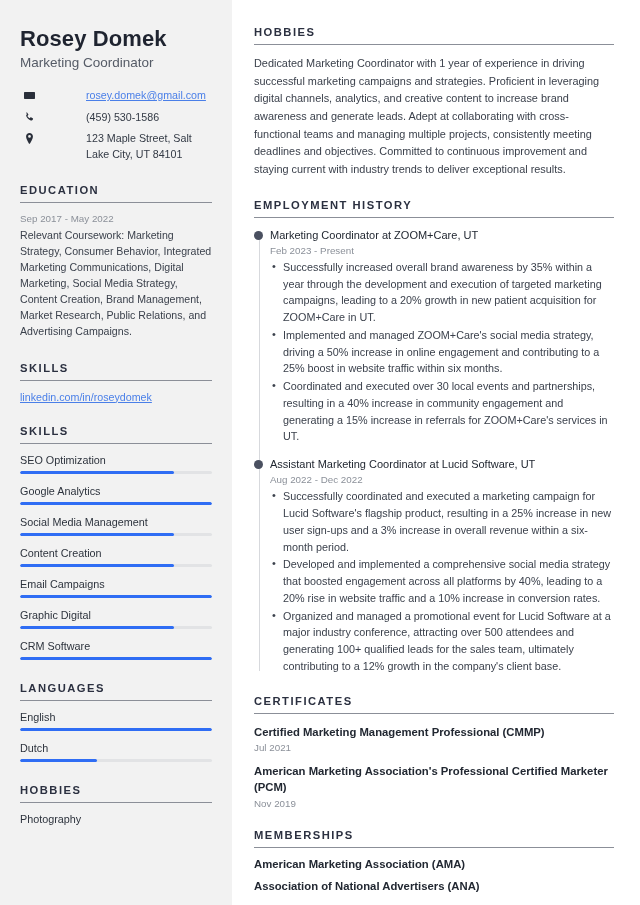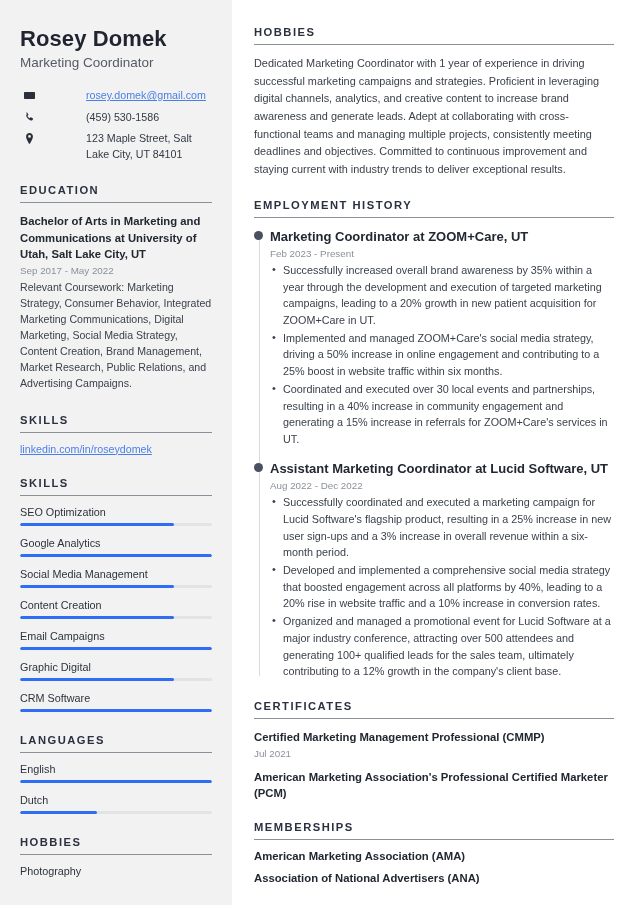--- a/index.html
+++ b/index.html
@@ -129,22 +129,22 @@
   .job { position: relative; margin-bottom: 12px; }
   .job:last-child { margin-bottom: 0; }
   .dot {
     position: absolute;
     left: -16px; top: 3px;
     width: 9px; height: 9px;
     background: #4a5060;
     border-radius: 50%;
   }
   .job-head {
-    font-size: 13px;
-    font-weight: bold;
+    font-size: 11px;
+    font-weight: normal;
     color: #222832;
     line-height: 1.4;
   }
   .job-date {
     font-size: 9.8px;
     color: #8b9099;
     margin-top: 2px;
     margin-bottom: 3px;
   }
   .bullets { list-style: none; }
@@ -217,21 +217,20 @@
             </svg>
         </span>
         <span class="contact-txt">123 Maple Street, Salt Lake City, UT 84101</span>
       </div>
 
     </div>
 
     <section class="sec">
       <div class="sec-head">EDUCATION</div>
       <div class="sec-rule"></div>
-      <div class="edu-degree">Bachelor of Arts in Marketing and Communications at University of Utah, Salt Lake City, UT</div>
       <div class="edu-date">Sep 2017 - May 2022</div>
       <div class="edu-desc">Relevant Coursework: Marketing Strategy, Consumer Behavior, Integrated Marketing Communications, Digital Marketing, Social Media Strategy, Content Creation, Brand Management, Market Research, Public Relations, and Advertising Campaigns.</div>
     </section>
 
     <section class="sec">
       <div class="sec-head">SKILLS</div>
       <div class="sec-rule"></div>
       <div class="links-line">
         <span class="link-blue">linkedin.com/in/roseydomek</span>
       </div>
@@ -353,20 +352,21 @@
     <section class="rsec">
       <div class="rsec-head">CERTIFICATES</div>
       <div class="rsec-rule"></div>
 
       <div class="entry">
         <div class="entry-title">Certified Marketing Management Professional (CMMP)</div>
         <div class="entry-date">Jul 2021</div>
       </div>
       <div class="entry">
         <div class="entry-title">American Marketing Association's Professional Certified Marketer (PCM)</div>
+        <div class="entry-date">Nov 2019</div>
       </div>
     </section>
 
     <section class="rsec">
       <div class="rsec-head">MEMBERSHIPS</div>
       <div class="rsec-rule"></div>
       <div class="member">American Marketing Association (AMA)</div>
       <div class="member">Association of National Advertisers (ANA)</div>
     </section>
 

